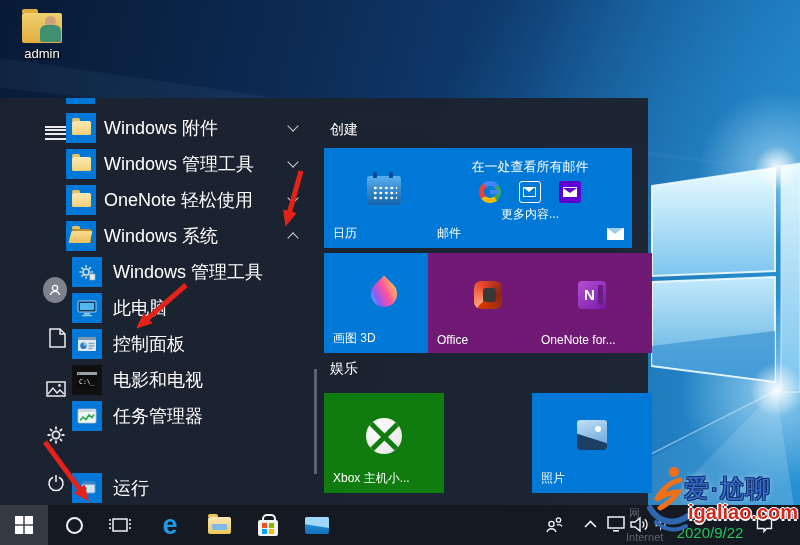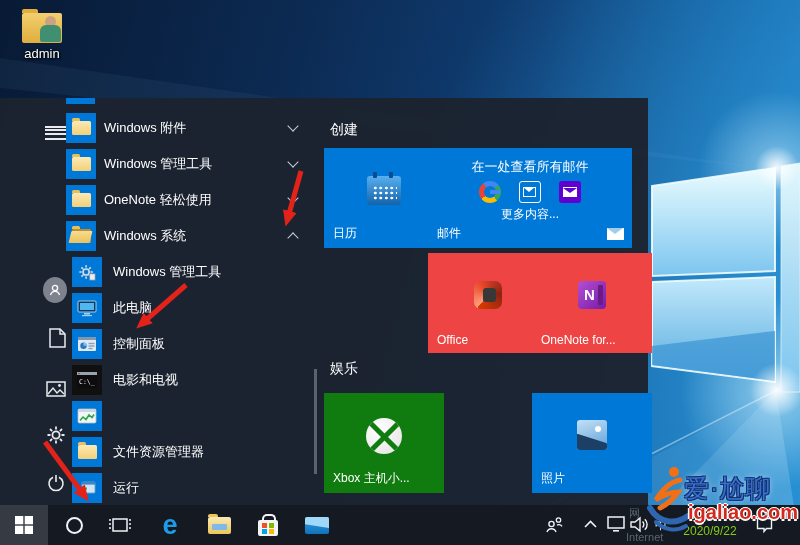--- a/index.html
+++ b/index.html
@@ -31,35 +31,35 @@
   
   .rail-btn{position:absolute;width:24px;height:24px;display:flex;align-items:center;justify-content:center;}
   .hamburger span{display:block;width:22px;height:2px;background:#e8eaee;margin:2.5px 0;}
   .avatar-circle{width:26px;height:26px;border-radius:50%;background:#7d828c;display:flex;align-items:center;justify-content:center;}
   
   .sliver{left:66px;top:0;width:29px;height:6px;background:#0078d7;}
   .app-item{position:absolute;left:0;width:312px;height:36px;}
   .atile{position:absolute;left:66px;top:3px;width:30px;height:30px;background:#0078d7;display:flex;align-items:center;justify-content:center;}
   .app-item.sub .atile{left:72px;}
   .atile.dark{background:#101010;}
-  .alabel{position:absolute;left:104px;top:0;height:36px;line-height:36px;font-size:13px;color:#fff;white-space:nowrap;}
+  .alabel{position:absolute;left:104px;top:0;height:36px;line-height:36px;font-size:18px;color:#fff;white-space:nowrap;}
   .app-item.sub .alabel{left:113px;}
   .chev{position:absolute;left:289px;top:14px;width:8px;height:8px;border-right:1.6px solid #c8cdd4;border-bottom:1.6px solid #c8cdd4;}
   .chev.down{transform:rotate(45deg);top:12px;}
   .chev.up{transform:rotate(-135deg);top:16px;}
   .fold{position:relative;width:19px;height:14px;background:linear-gradient(#fbe9b4,#f2d079);border-radius:1.5px;}
   .fold:before{content:"";position:absolute;top:-3px;left:0;width:8px;height:3px;background:#e6bf5e;border-radius:1.5px 1.5px 0 0;}
   .fold.open{background:#bf8f2c;}
   .fold.open:after{content:"";position:absolute;left:-2px;top:2px;width:21px;height:12px;background:linear-gradient(#f8dc90,#ebc25d);transform:skewX(-14deg);border-radius:1px;}
   .scroll-thumb{left:314px;top:271px;width:3px;height:105px;background:#5a6270;}
 
   
   .grp-label{position:absolute;font-size:14px;color:#fff;}
   .tile{position:absolute;width:120px;height:100px;background:#0078d7;display:flex;align-items:center;justify-content:center;cursor:default;}
-  .tile.gray{background:#ef4444;}
+  .tile.gray{background:#701a75;}
   .tile.green{background:#107c10;}
   .tile.wide{width:204px;padding-left:40px;}
   .t-label{position:absolute;left:9px;bottom:6px;font-size:12px;color:#fff;white-space:nowrap;}
   
   .cal-g{position:relative;width:34px;height:29px;background:linear-gradient(#58b0ef,#1463ab);border-radius:3px;margin-bottom:16px;}
   .cal-g:before{content:"";position:absolute;top:-4px;left:6px;width:4px;height:6px;background:#0d4a8f;border-radius:1px;box-shadow:16px 0 0 #0d4a8f;}
   .cal-g:after{content:"";position:absolute;left:6px;top:10px;width:24px;height:15px;
     background-image:radial-gradient(circle at 2px 2px,#fff 1.4px,rgba(0,0,0,0) 1.6px);background-size:5.5px 5px;}
   
   .mail-head{position:absolute;top:10px;left:0;right:0;text-align:center;font-size:13px;}
@@ -110,21 +110,21 @@
   .tfolder{position:relative;width:23px;height:17px;background:linear-gradient(#fbe9b4,#edc65a);border-radius:2px;}
   .tfolder:before{content:"";position:absolute;top:-3px;left:0;width:10px;height:3px;background:#edc65a;border-radius:2px 2px 0 0;}
   .tfolder:after{content:"";position:absolute;left:4px;top:7px;width:15px;height:6px;background:#7fb9e8;border-radius:1px;}
   .bag{position:relative;width:20px;height:16px;background:#f2f4f6;border-radius:2px;margin-top:6px;}
   .bag:before{content:"";position:absolute;top:-6px;left:4px;width:10px;height:8px;border:2px solid #f2f4f6;border-bottom:none;border-radius:5px 5px 0 0;}
   .bag .sq{position:absolute;width:5px;height:5px;}
   .tenv{position:relative;width:24px;height:17px;background:linear-gradient(#2aa0ea,#1272b8);border-radius:2px;overflow:hidden;}
   .tenv:before{content:"";position:absolute;left:-3px;top:-9px;width:30px;height:18px;background:#9fd8f8;transform:rotate(9deg);}
   .tray-txt{position:absolute;font-size:12px;color:#f0f2f5;}
   .frag{position:absolute;color:#93a1ad;font-size:11px;opacity:.55;}
-  .date-txt{position:absolute;left:676px;top:19px;width:68px;font-size:12px;color:#84cc16;text-align:center;}
+  .date-txt{position:absolute;left:676px;top:19px;width:68px;font-size:15px;color:#22c55e;text-align:center;}
 
   
   .wm{pointer-events:none;}
   .wm-brand{left:684px;top:472px;font-size:25px;font-weight:normal;letter-spacing:1px;color:#3a6fd0;
     text-shadow:-1px -1px 0 #10316e,1px -1px 0 #10316e,-1px 1px 0 #10316e,1px 1px 0 #10316e,0 0 6px rgba(255,255,255,.85);}
   .wm-domain{left:688px;top:501px;font-size:20px;font-weight:bold;color:#d2281e;
     text-shadow:-1.5px 0 0 #fff,1.5px 0 0 #fff,0 -1.5px 0 #fff,0 1.5px 0 #fff;}
 </style>
 </head>
 <body>
@@ -293,26 +293,21 @@
       <span class="alabel">电影和电视</span>
     </div>
     <div class="app-item sub" style="top:300px;">
       <span class="atile">
         <svg width="20" height="16" viewBox="0 0 20 16">
           <rect x="1" y="1" width="18" height="14" rx="1.5" fill="#f2f5f8" stroke="#b8c2cc" stroke-width="0.8"></rect>
           <rect x="1" y="1" width="18" height="3" fill="#cdd7e0"></rect>
           <polyline points="3,12.5 6,9 9,11.5 12,7 15,9.5 17,6.5" fill="none" stroke="#27a844" stroke-width="1.6"></polyline>
         </svg>
       </span>
-    </div>
-    <div class="app-item sub" style="top:336px;">
-      <span class="atile">
-          <span class="fold"></span>
-        </span>
-      <span class="alabel">文件资源管理器</span>
+      <span class="alabel">任务管理器</span>
     </div>
     <div class="app-item sub" style="top:372px;">
       <span class="atile">
         <svg width="20" height="16" viewBox="0 0 20 16">
           <rect x="5" y="2" width="13" height="11" rx="1" fill="#cfe6f8" stroke="#6b9fc9" stroke-width="0.9"></rect>
           <rect x="5" y="2" width="13" height="2.6" fill="#3a87c8"></rect>
           <path d="M2 14.5 L9 8.5" stroke="#21a35a" stroke-width="2.2"></path>
           <path d="M10.2 7.5 l-4.4 0.6 2.7 3.4 z" fill="#21a35a"></path>
         </svg>
       </span>
@@ -331,20 +326,24 @@
     <div class="tile wide" style="left:428px;top:50px;">
       <div class="mail-head">在一处查看所有邮件</div>
       <span class="prov g-ic" style="left:51px;"></span>
       <span class="prov ol-ic" style="left:91px;"></span>
       <span class="prov yh-ic" style="left:131px;"></span>
       <div class="mail-more">更多内容...</div>
       <span class="t-label">邮件</span>
       <span class="env-badge"></span>
     </div>
 
+    <div class="tile" style="left:324px;top:155px;">
+      <span class="blob"></span>
+      <span class="t-label">画图 3D</span>
+    </div>
     <div class="tile gray" style="left:428px;top:155px;">
       <span class="off"></span>
       <span class="t-label">Office</span>
     </div>
     <div class="tile gray" style="left:532px;top:155px;">
       <span class="on"></span>
       <span class="t-label">OneNote for...</span>
     </div>
 
     <div class="grp-label" style="left:330px;top:262px;">娱乐</div>

